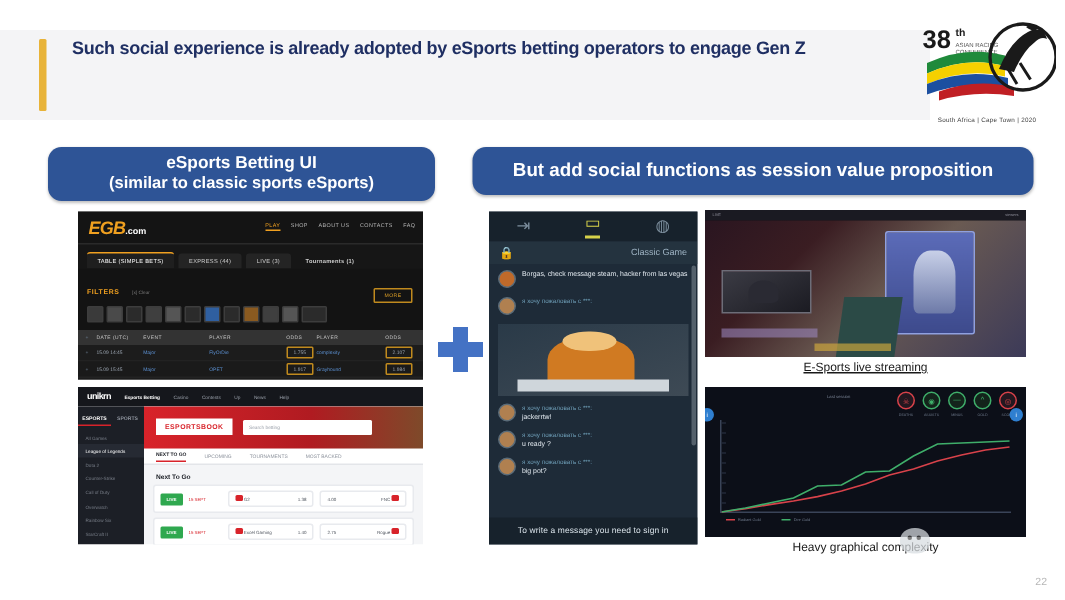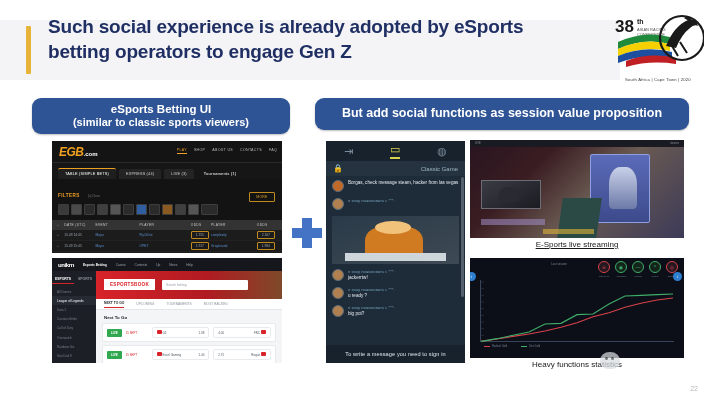--- a/index.html
+++ b/index.html
@@ -14,22 +14,22 @@
   
   .title-band {
     position: absolute; left: 0; top: 20px; width: 620px; height: 60px;
     background: #f4f4f6;
   }
   .title-accent {
     position: absolute; left: 26px; top: 26px; width: 5px; height: 48px;
     background: #e8b339; border-radius: 1px;
   }
   .title-text {
-    position: absolute; left: 48px; top: 14px; width: 540px;
-    font-size: 19px; font-weight: bold; color: #1f2f63;
+    position: absolute; left: 48px; top: 25px; width: 540px;
+    font-size: 12px; font-weight: bold; color: #1f2f63;
     line-height: 1.33; letter-spacing: -0.2px;
   }
 
   
   .logo-wrap { position: absolute; left: 612px; top: 6px; width: 92px; height: 78px; }
   .logo-sub {
     position: absolute; left: 0; bottom: 2px; width: 92px; text-align: center;
     font-size: 4.2px; color: #3a3a3a; letter-spacing: .2px;
   }
 
@@ -261,21 +261,21 @@
       <path d="M54 40 Q62 20 76 14 Q84 12 86 20 Q82 18 78 22 Q70 28 64 42 Z" fill="#1a1a1a"></path>
       <path d="M72 12 q5 -4 8 1 q-3 3 -8 -1 Z" fill="#1a1a1a"></path>
       <path d="M60 40 l6 10 M68 36 l7 11" stroke="#1a1a1a" stroke-width="2" fill="none"></path>
     </svg>
     <div class="logo-sub">South Africa | Cape Town | 2020</div>
   </div>
 
   <div class="banner" id="banner-left">
     <div>
       <div>eSports Betting UI</div>
-      <div class="line2">(similar to classic sports viewers)</div>
+      <div class="line2">(similar to classic sports eSports)</div>
     </div>
   </div>
   <div class="banner" id="banner-right">But add social functions as session value proposition</div>
 
   <div class="plus-icon"></div>
 
   <div class="shot" id="shot-egb">
     <div class="egb-top">
       <div class="egb-logo">
         <span>EGB</span><span class="dotcom">.com</span>
@@ -540,20 +540,20 @@
           <line x1="0" y1="2" x2="3" y2="2" stroke="#3a4458" stroke-width="0.5"></line>
           <polyline points="0,61.333333333333336 16,59.06666666666666 32,56.4 48,54 64,51.06666666666666 80,47.333333333333336 96,42.666666666666664 112,36.66666666666667 128,32.66666666666667 144,27.333333333333336 160,23.33333333333333 176,20 192,18" fill="none" stroke="#d8424a" stroke-width="1.1"></polyline>
           <polyline points="0,61.333333333333336 16,58.666666666666664 32,55.333333333333336 48,52 64,44 80,43.33333333333333 96,34.66666666666667 112,34 128,24 144,16 160,15.333333333333336 176,14.666666666666671 192,14" fill="none" stroke="#3fae6a" stroke-width="1.1"></polyline>
         </svg>
     </div>
     <div class="st-legend">
       <span><i></i><span>Radiant Gold</span></span>
       <span class="g"><i></i><span>Dire Gold</span></span>
     </div>
   </div>
-  <div class="caption" id="cap-stats">Heavy functions statistics</div>
+  <div class="caption" id="cap-stats">Heavy graphical complexity</div>
 
   <div class="wm">
     <div class="wm-logo"></div>
   </div>
 
   <div class="page-num">22</div>
 </div>
 
 </body></html>

